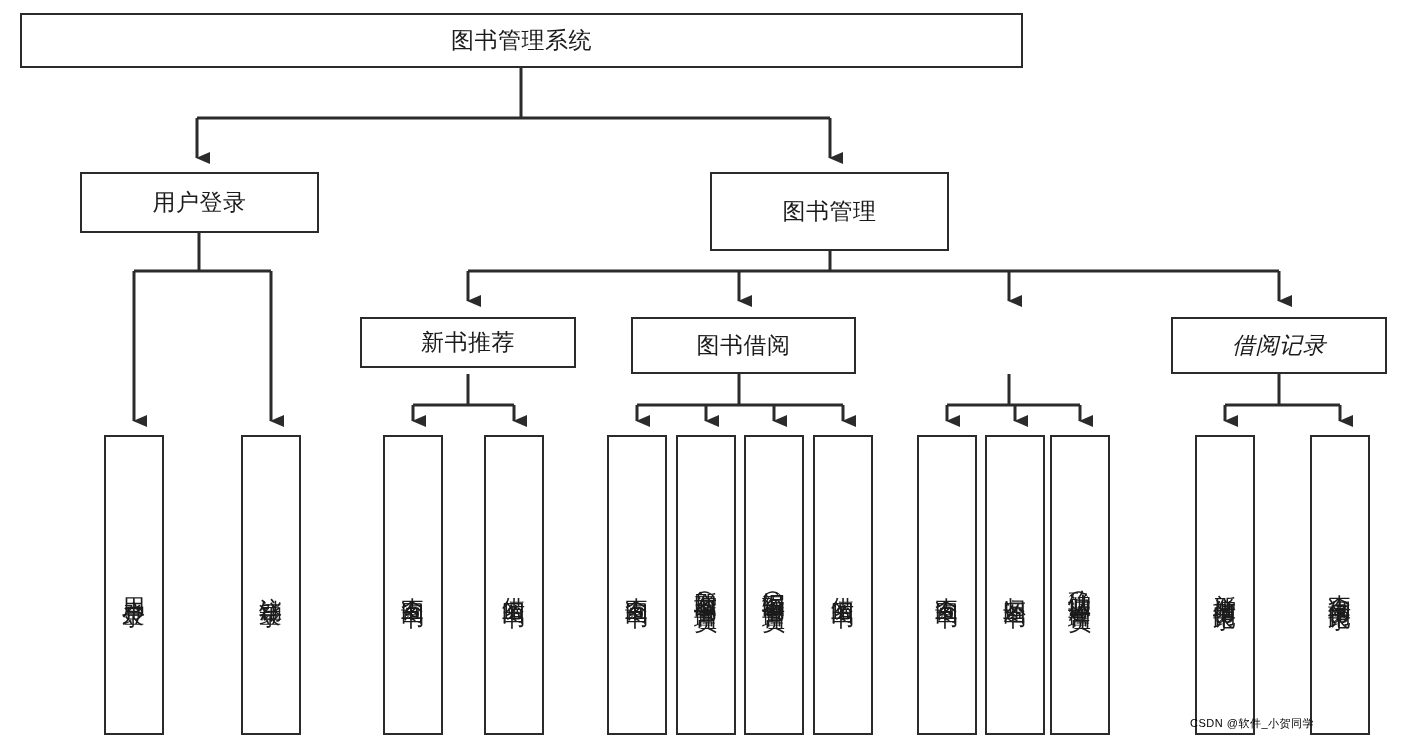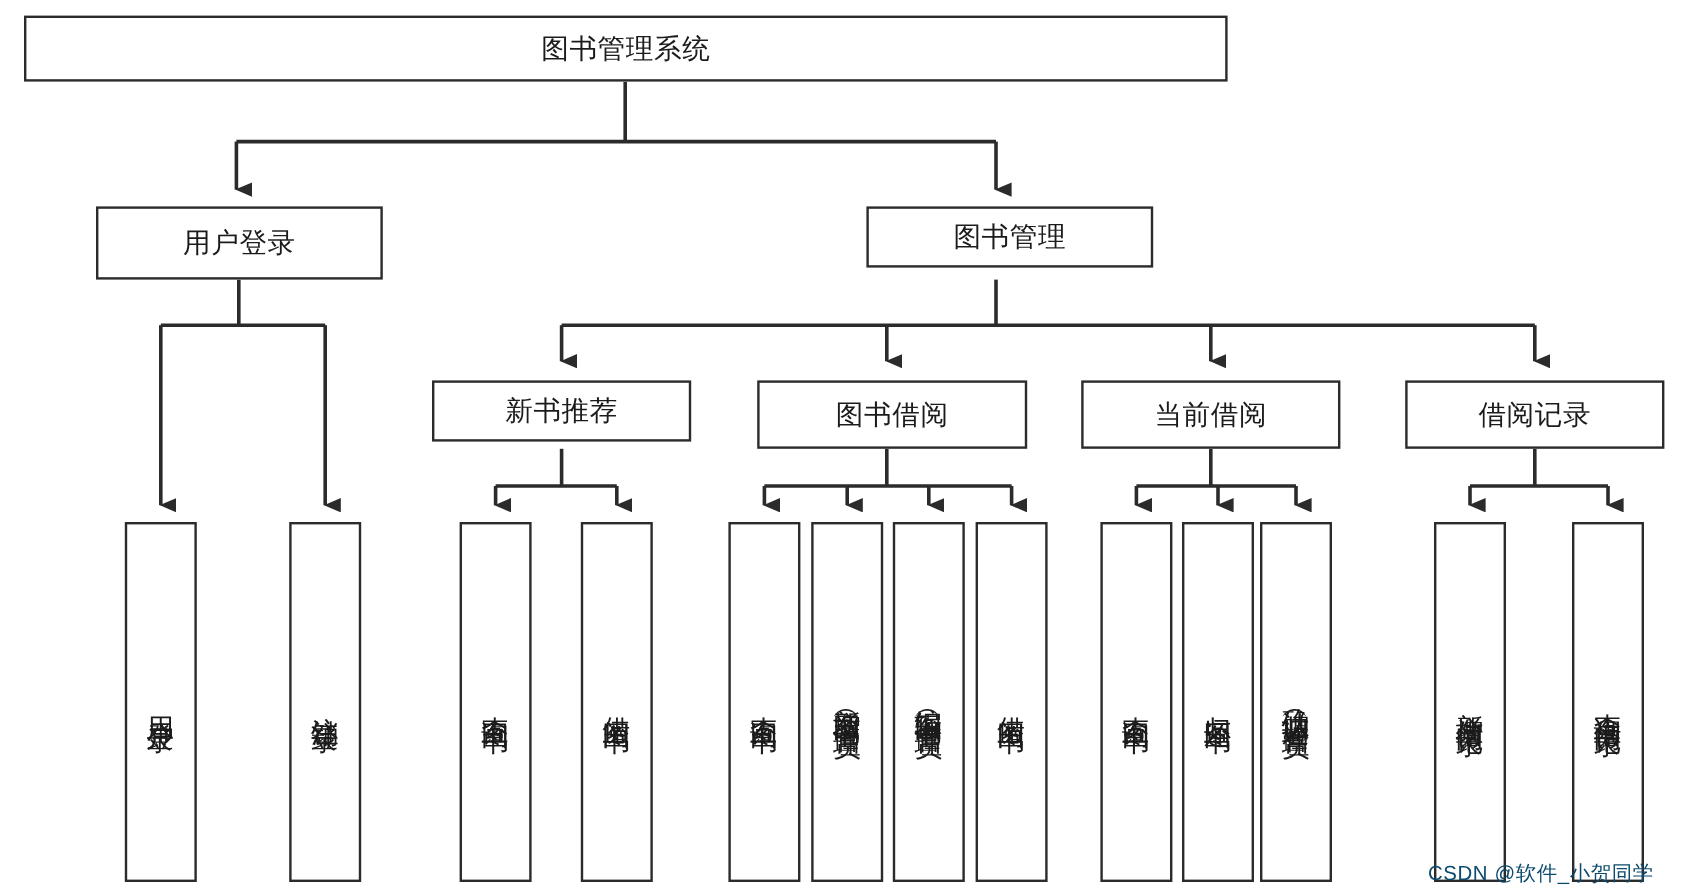--- a/index.html
+++ b/index.html
@@ -50,22 +50,22 @@
   .node.vert .label {
     writing-mode: vertical-rl;
     text-orientation: upright;
     font-size: 23px;
     letter-spacing: 3px;
     line-height: 1.05;
     max-height: 286px;
   }
   .watermark {
     position: absolute;
-    color: #0c4a6e;
-    font-size: 17px;
+    color: #000000;
+    font-size: 11px;
     white-space: nowrap;
     letter-spacing: 0.5px;
   }
 </style>
 </head>
 <body>
 
 <div id="canvas">
 
   <svg id="edges" viewBox="0 0 1405 747" xmlns="http://www.w3.org/2000/svg">
@@ -120,37 +120,34 @@
   </svg>
 
   <div class="node horiz" style="left:20px; top:13px; width:1003px; height:55px;">
     <span class="label">图书管理系统</span>
   </div>
 
   <div class="node horiz" style="left:80px; top:172px; width:239px; height:61px;">
     <span class="label">用户登录</span>
   </div>
 
-  <div class="node horiz" style="left:710px; top:172px; width:239px; height:51px;margin-left:12px;">
+  <div class="node horiz" style="left:710px; top:172px; width:239px; height:79px;">
     <span class="label">图书管理</span>
   </div>
 
   <div class="node horiz" style="left:360px; top:317px; width:216px; height:51px;">
     <span class="label">新书推荐</span>
   </div>
 
   <div class="node horiz" style="left:631px; top:317px; width:225px; height:57px;">
     <span class="label">图书借阅</span>
   </div>
 
-  <div class="node horiz" style="left:901px; top:317px; width:216px; height:57px;">
-    <span class="label">当前借阅</span>
-  </div>
-
-  <div class="node horiz" style="left:1171px; top:317px; width:216px; height:57px;">
+
+  <div class="node horiz" style="left:1171px; top:317px; width:216px; height:57px;font-style:italic;">
     <span class="label">借阅记录</span>
   </div>
 
   <div class="node vert" style="left:104px; top:435px; width:60px; height:300px;">
     <span class="label">用户登录</span>
   </div>
 
   <div class="node vert" style="left:241px; top:435px; width:60px; height:300px;">
     <span class="label">注销登录</span>
   </div>

